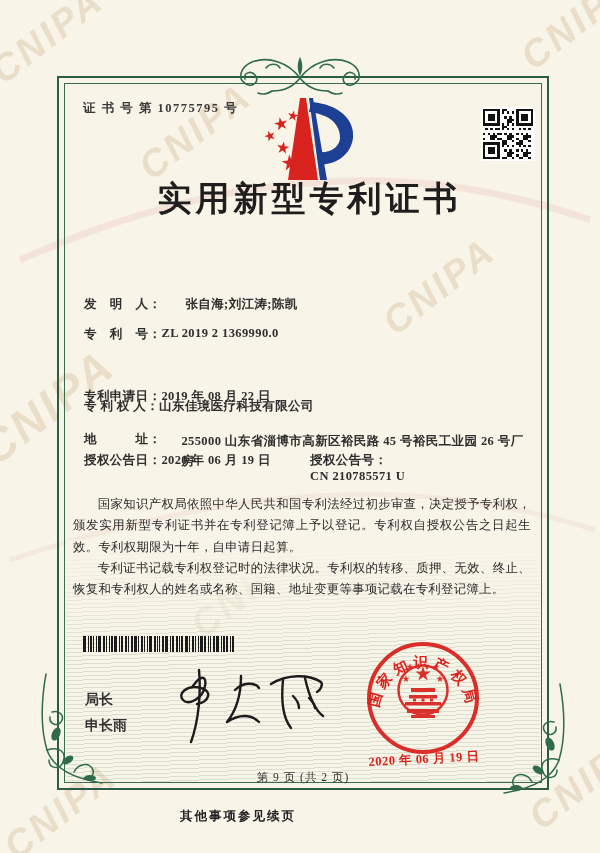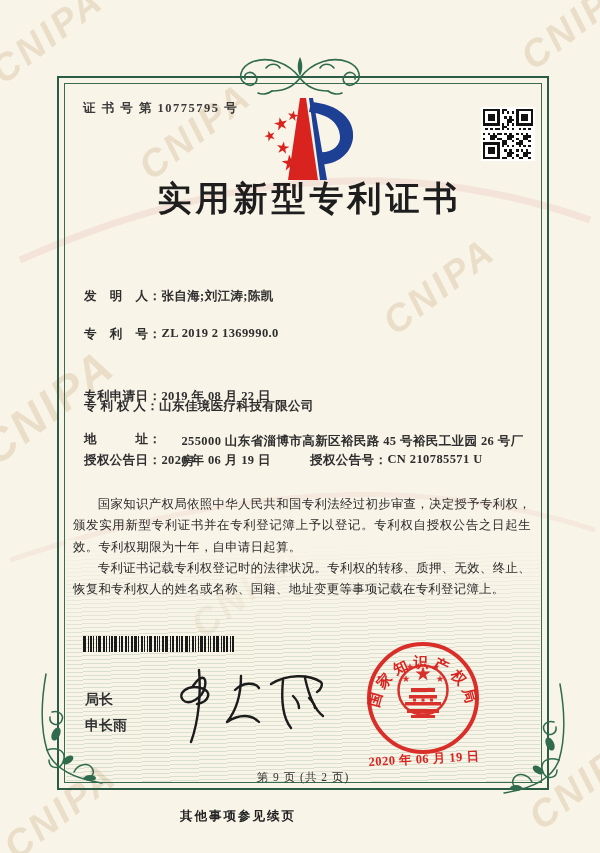--- a/index.html
+++ b/index.html
@@ -41,22 +41,22 @@
   .qr svg { display:block; width:50px; height:50px; }
 
   .title { position:absolute; left:57px; top:176px; width:492px; text-align:center;
            font-size:34px; font-weight:bold; letter-spacing:4px; color:#1e1e1e; z-index:3;padding-left:13px; }
 
   .field { position:absolute; left:84px; width:450px; font-size:12.5px; color:#2e2e2e;
            font-weight:600; letter-spacing:0.4px; z-index:3; display:flex; }
   .field .label { white-space:pre; flex:none; }
   .field .value { white-space:pre-wrap; }
   .field .value.wrap { max-width:372px; white-space:normal; line-height:1.6;margin-left:20px; }
-  .pair2 { position:absolute; left:226px; top:0; display:flex; }
-  .f0{top:249px;} .f1{top:288px;} .f2{top:326px;} .f3{top:349px;margin-top:39px;}
+  .pair2 { position:absolute; left:226px; top:0; display:flex;flex-direction:column; }
+  .f0{top:249px;} .f1{top:296px;gap:24px;} .f2{top:326px;} .f3{top:349px;margin-top:39px;}
   .f4{top:398px;} .f5{top:431px;} .f6{top:452px;}
 
   .body-text { position:absolute; left:73px; top:494px; width:458px; z-index:3;
                font-size:12.4px; line-height:1.72; color:#2a2a2a; text-align:justify;
                letter-spacing:0.3px; }
   .body-text p { text-indent:2em; }
 
   .barcode { position:absolute; left:83px; top:636px; z-index:3; }
   .barcode svg { display:block; }
 

